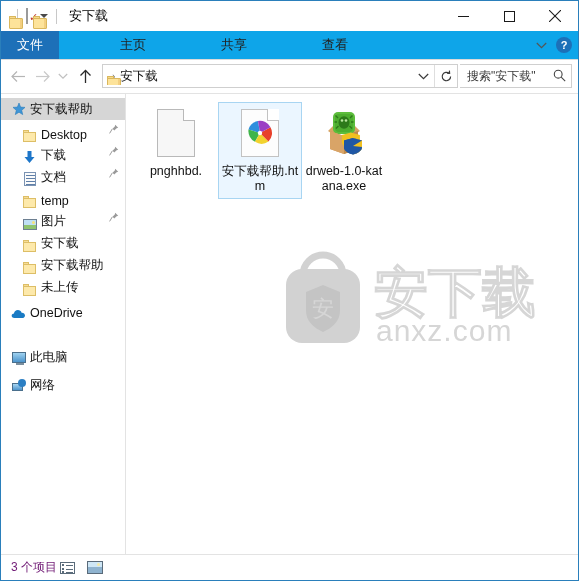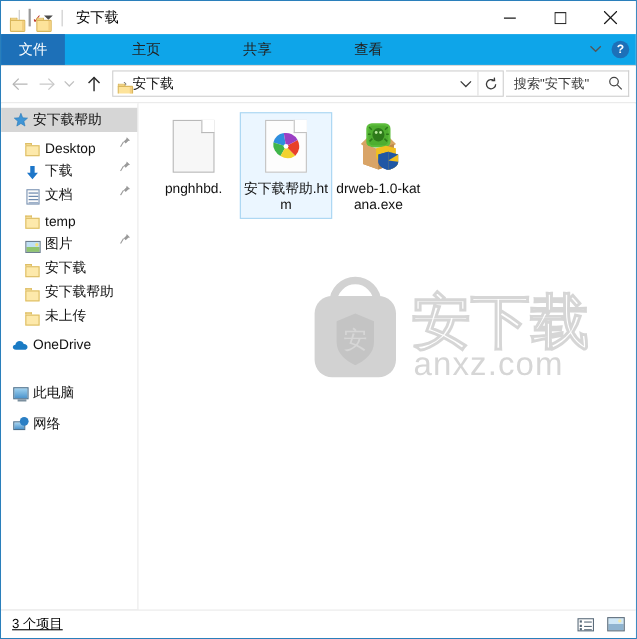--- a/index.html
+++ b/index.html
@@ -490,25 +490,24 @@
   }
 
   
   .statusbar {
     height: 25px;
     flex: none;
     border-top: 1px solid #e3e3e3;
     background: #ffffff;
     display: flex;
     align-items: center;
-    justify-content: space-between;
+    justify-content: flex-start;
     padding: 0 8px 0 10px;
     font-size: 12px;
-    color: #000000;
-    text-decoration: underline;
+    color: #701a75;
   }
   .view-btns {
     display: flex;
     align-items: center;
     gap: 8px;
   }
   .vbtn {
     width: 20px; height: 18px;
     display: flex; align-items: center; justify-content: center;
   }

